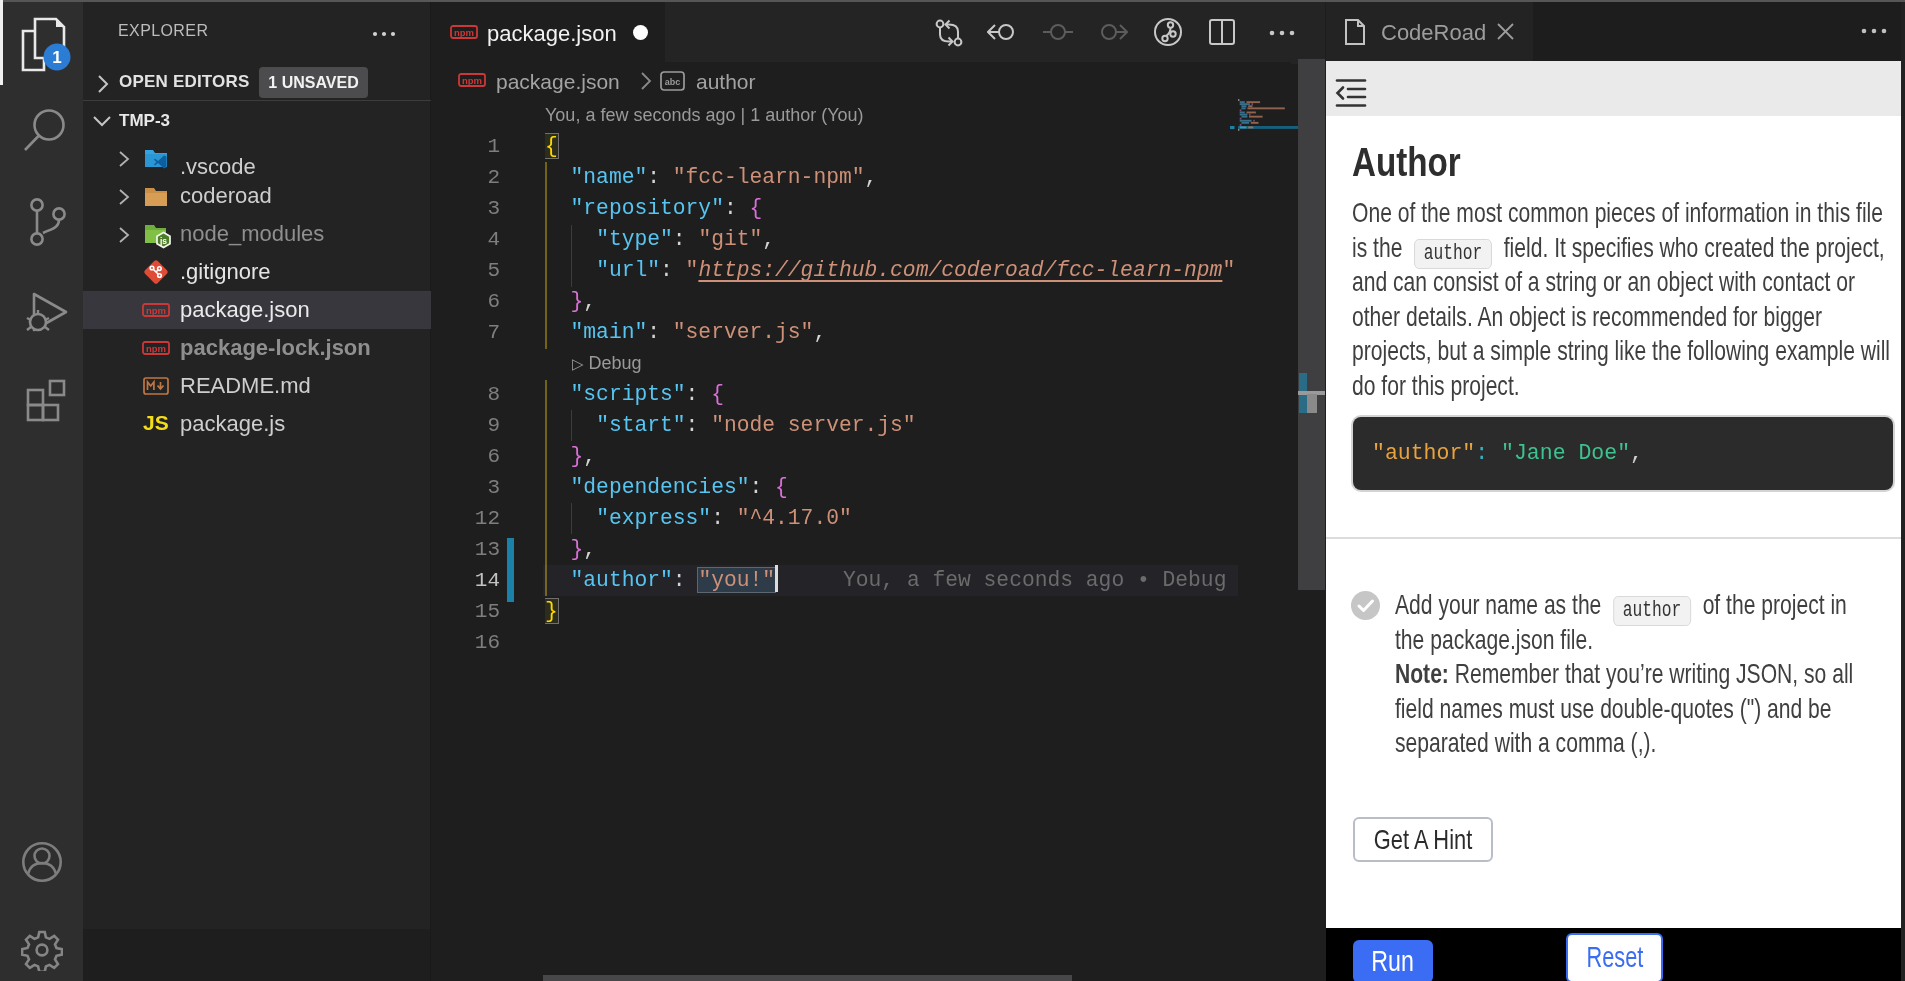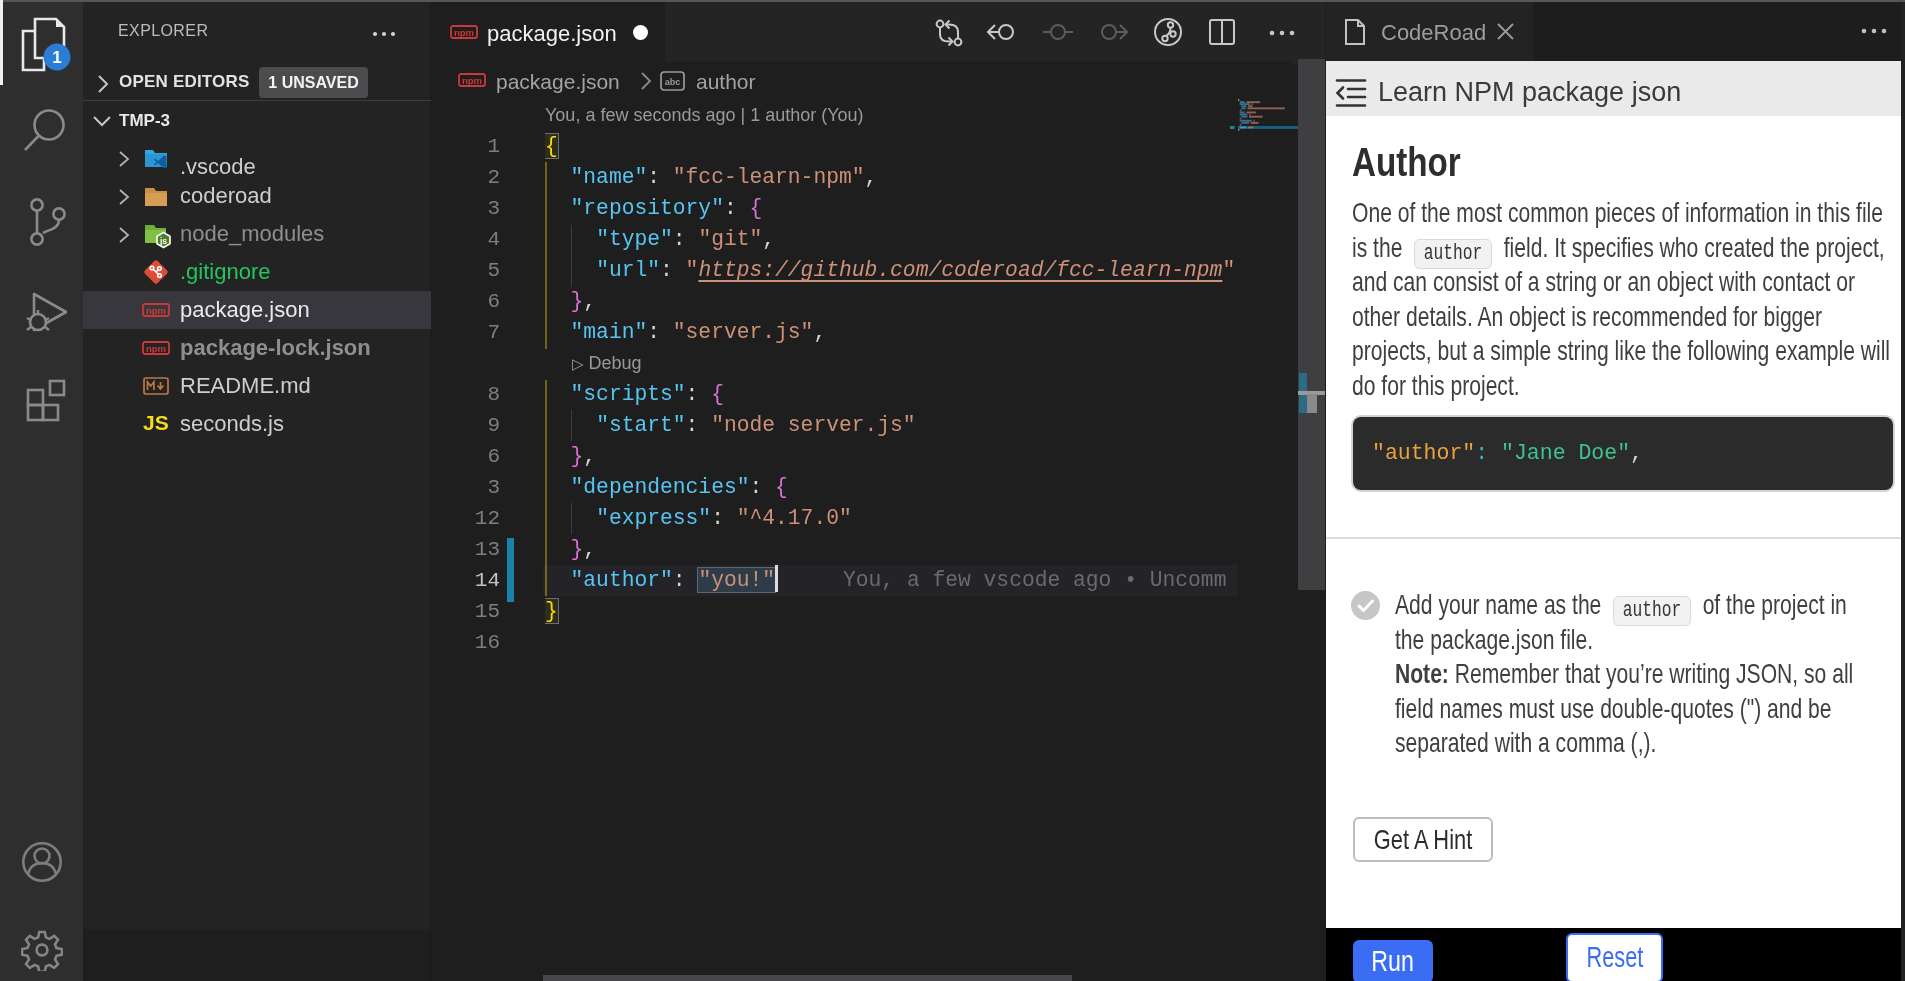--- a/index.html
+++ b/index.html
@@ -146,21 +146,21 @@
       <svg class="abs" style="left:59px;top:256px" width="28" height="28" viewBox="0 0 28 28">
         <rect x="5" y="5" width="18" height="18" rx="2.5" fill="#de4c36" transform="rotate(45 14 14)"></rect>
         <g stroke="#fff" stroke-width="1.6" fill="#de4c36">
           <line x1="10" y1="10" x2="17.5" y2="17.5"></line>
           <line x1="14" y1="14" x2="17.4" y2="10.6"></line>
           <circle cx="10" cy="10" r="1.8"></circle>
           <circle cx="17.5" cy="17.5" r="1.8"></circle>
           <circle cx="17.4" cy="10.6" r="1.8"></circle>
         </g>
       </svg>
-      <div class="abs" style="left:97px;top:257px;font-size:22px;color:#22c55e;">.gitignore</div>
+      <div class="abs" style="left:97px;top:257px;font-size:22px;color:#e5e5e5;">.gitignore</div>
 
       <svg class="abs" style="left:59px;top:301px" width="28" height="14" viewBox="0 0 28 14">
         <rect x="1" y="1" width="26" height="12" rx="2" fill="none" stroke="#cb3837" stroke-width="1.8"></rect>
         <text x="14" y="10.5" font-size="9.5" font-weight="bold" fill="#cb3837" text-anchor="middle" font-family="Liberation Sans">npm</text>
       </svg>
       <div class="abs" style="left:97px;top:295px;font-size:22px;color:#eaeaea;">package.json</div>
 
       <svg class="abs" style="left:59px;top:339px" width="28" height="14" viewBox="0 0 28 14">
         <rect x="1" y="1" width="26" height="12" rx="2" fill="none" stroke="#cb3837" stroke-width="1.8"></rect>
         <text x="14" y="10.5" font-size="9.5" font-weight="bold" fill="#cb3837" text-anchor="middle" font-family="Liberation Sans">npm</text>
@@ -168,21 +168,21 @@
       <div class="abs" style="left:97px;top:333px;font-size:22px;color:#8f8f8f;font-weight:bold;">package-lock.json</div>
 
       <svg class="abs" style="left:60px;top:375px" width="26" height="18" viewBox="0 0 26 18">
         <rect x="1" y="1" width="24" height="16" rx="2" fill="none" stroke="#bf7743" stroke-width="1.7"></rect>
         <path d="M4.5 13 v-8 l3.2 4 3.2-4 v8" fill="none" stroke="#bf7743" stroke-width="1.7"></path>
         <path d="M17.5 5 v6 m-3-2.5 l3 3.5 3-3.5" fill="none" stroke="#bf7743" stroke-width="1.7"></path>
       </svg>
       <div class="abs" style="left:97px;top:371px;font-size:22px;color:#cecece;">README.md</div>
 
       <div class="abs" style="left:60px;top:409px;font-size:21px;font-weight:bold;color:#f5de19;">JS</div>
-      <div class="abs" style="left:97px;top:409px;font-size:22px;color:#cecece;">seconds.js</div>
+      <div class="abs" style="left:97px;top:409px;font-size:22px;color:#cecece;">package.js</div>
     </div>
   </div>
 
   <div class="abs" id="editor" style="left:431px;top:2px;width:894px;height:979px;background:#1e1e1e;">
 
     <div class="abs" style="left:0;top:0;width:894px;height:62px;background:#242425;"></div>
     <div class="abs" style="left:0;top:0;width:234px;height:62px;background:#1e1e1e;"></div>
 
     <svg class="abs" style="left:19px;top:22px" width="28" height="16" viewBox="0 0 28 16">
       <rect x="1" y="2" width="26" height="12" rx="2" fill="none" stroke="#cb3837" stroke-width="1.8"></rect>
@@ -299,21 +299,21 @@
       <div>    <span class="k">"url"</span><span class="p">:</span> <span class="s">"<span class="u">https://github.com/coderoad/fcc-learn-npm</span>"</span></div>
       <div>  <span class="mag">}</span><span class="p">,</span></div>
       <div>  <span class="k">"main"</span><span class="p">:</span> <span class="s">"server.js"</span><span class="p">,</span></div>
       <div class="cl" style="padding-left:27px;font-family:'Liberation Sans',sans-serif;font-size:18px;color:#9a9a9a;"><span style="font-size:15px;">▷</span> Debug</div>
       <div>  <span class="k">"scripts"</span><span class="p">:</span> <span class="mag">{</span></div>
       <div>    <span class="k">"start"</span><span class="p">:</span> <span class="s">"node server.js"</span></div>
       <div>  <span class="mag">}</span><span class="p">,</span></div>
       <div>  <span class="k">"dependencies"</span><span class="p">:</span> <span class="mag">{</span></div>
       <div>    <span class="k">"express"</span><span class="p">:</span> <span class="s">"^4.17.0"</span></div>
       <div>  <span class="mag">}</span><span class="p">,</span></div>
-      <div style="position:relative;">  <span class="k">"author"</span><span class="p">:</span> <span class="selbox"><span class="s">"you!"</span></span><span class="cursor"></span><span class="abs" style="left:298px;color:#6b6b6b;">You, a few vscode ago • Uncomm</span></div>
+      <div style="position:relative;">  <span class="k">"author"</span><span class="p">:</span> <span class="selbox"><span class="s">"you!"</span></span><span class="cursor"></span><span class="abs" style="left:298px;color:#6b6b6b;">You, a few seconds ago • Debug</span></div>
       <div><span class="bm"><span class="gold">}</span></span></div>
       <div>&nbsp;</div>
     </div>
 
     <svg class="abs" style="left:799px;top:95px" width="70" height="40" viewBox="0 0 70 40">
       <g>
         <rect x="8" y="2.1" width="1.4" height="1.9" fill="#8a8a8a"></rect>
         <rect x="9.7" y="4.2" width="5.1" height="1.9" fill="#38708c"></rect>
           <rect x="16.5" y="4.2" width="13.6" height="1.9" fill="#8f634d"></rect>
         <rect x="9.7" y="6.2" width="10.2" height="1.9" fill="#38708c"></rect>
@@ -376,21 +376,20 @@
     <div class="abs" id="panel-header" style="left:0;top:59px;width:579px;height:55px;background:#eaeaea;">
       <svg class="abs" style="left:9px;top:17px" width="32" height="30" viewBox="0 0 32 30">
         <g stroke="#333333" stroke-width="2.6" fill="none" stroke-linecap="round">
           <line x1="2" y1="2.5" x2="30" y2="2.5"></line>
           <line x1="13" y1="11" x2="30" y2="11"></line>
           <line x1="13" y1="19" x2="30" y2="19"></line>
           <line x1="2" y1="27.5" x2="30" y2="27.5"></line>
           <path d="M8 9.5 L2.5 15 L8 20.5"></path>
         </g>
       </svg>
-      <div class="abs" style="left:52px;top:16px;font-size:27px;color:#3a3a3a;">Learn NPM package json</div>
     </div>
     <div class="abs" id="panel-content" style="left:0;top:114px;width:575px;height:812px;background:#fff;">
       <div class="abs" style="left:26px;top:24px;font-size:40px;font-weight:bold;color:#2e2e2e;transform:scaleX(0.83);transform-origin:left top;">Author</div>
       <div class="abs" style="left:26px;top:79px;width:760px;font-size:28.5px;line-height:34.6px;color:#3f3f3f;white-space:nowrap;transform:scaleX(0.74);transform-origin:left top;">
         One of the most common pieces of information in this file<br>
         is the&nbsp; <span class="chip">author</span> &nbsp;field. It specifies who created the project,<br>
         and can consist of a string or an object with contact or<br>
         other details. An object is recommended for bigger<br>
         projects, but a simple string like the following example will<br>
         do for this project.

